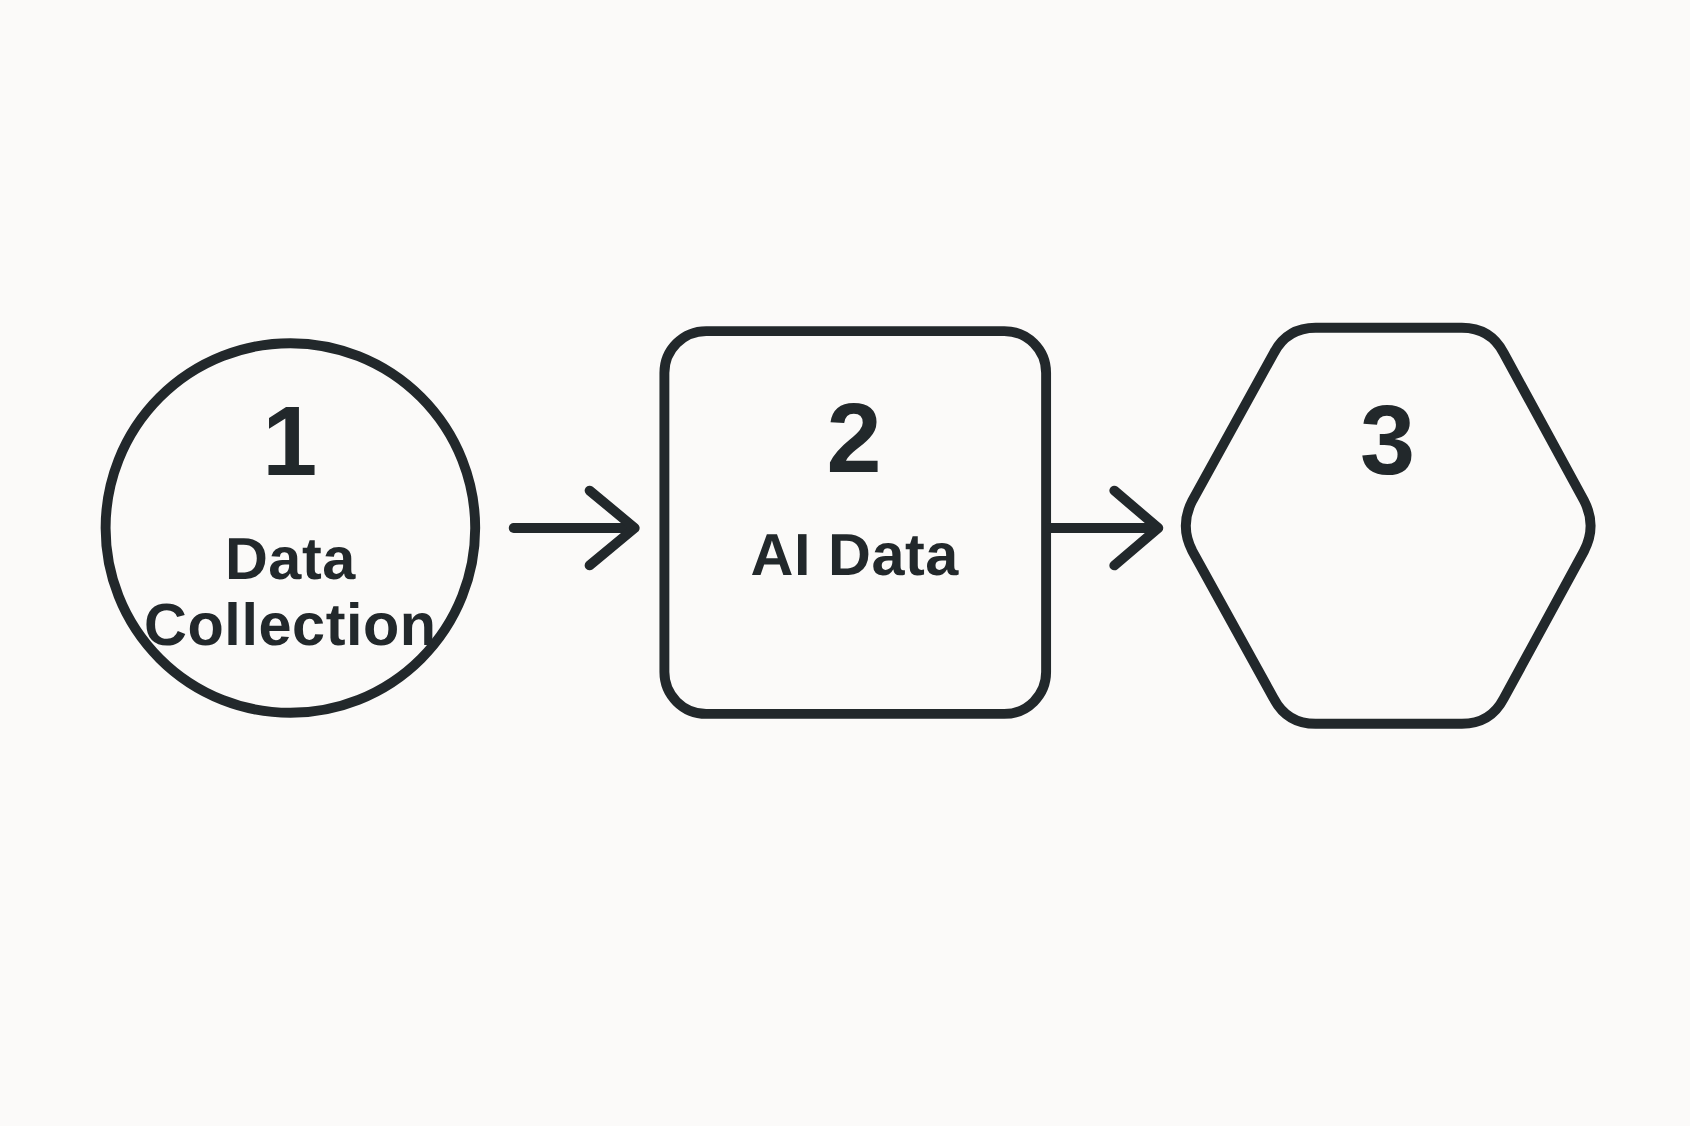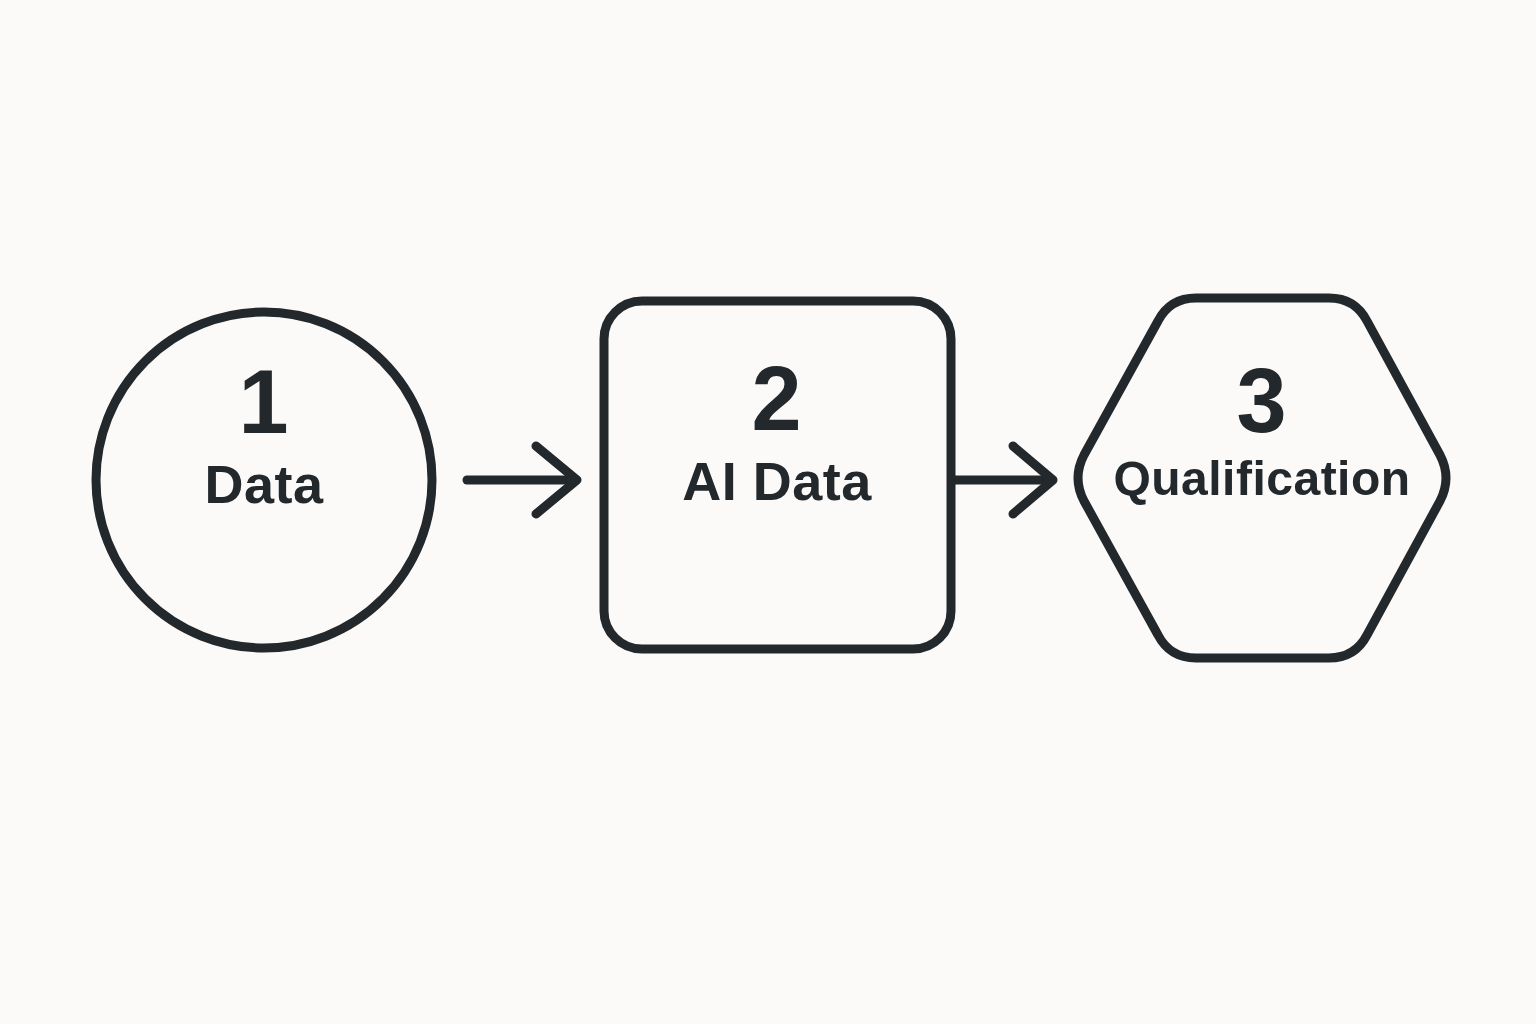--- a/index.html
+++ b/index.html
@@ -39,21 +39,21 @@
     letter-spacing: 1px;
   }
   .step-line {
     display: block;
     font-size: 54px;
     font-weight: 700;
     line-height: 60px;
     letter-spacing: 0.5px;
   }
   .step-line.first {
-    margin-top: 4px;
+    margin-top: 28px;
   }
   .step-line.small {
     font-size: 48px;
   }
   #text-step-1 { left: 74px;   top: 355px; }
   #text-step-2 { left: 587px;  top: 352px; }
   #text-step-3 { left: 1072px; top: 354px; }
 </style>
 </head>
 <body>
@@ -88,25 +88,25 @@
              L 1084 501
              Q 1072 478 1084 455
              L 1158 321
              Q 1170 298 1196 298
              Z"></path>
   </svg>
 
   <div class="step-text" id="text-step-1">
     <span class="step-num">1</span>
     <span class="step-line first">Data</span>
+    <span class="step-line">Collection</span>
   </div>
 
   <div class="step-text" id="text-step-2">
     <span class="step-num">2</span>
     <span class="step-line first">AI Data</span>
   </div>
 
   <div class="step-text" id="text-step-3">
     <span class="step-num">3</span>
-    <span class="step-line small">Qualification</span>
   </div>
 
 </div>
 
 </body></html>

